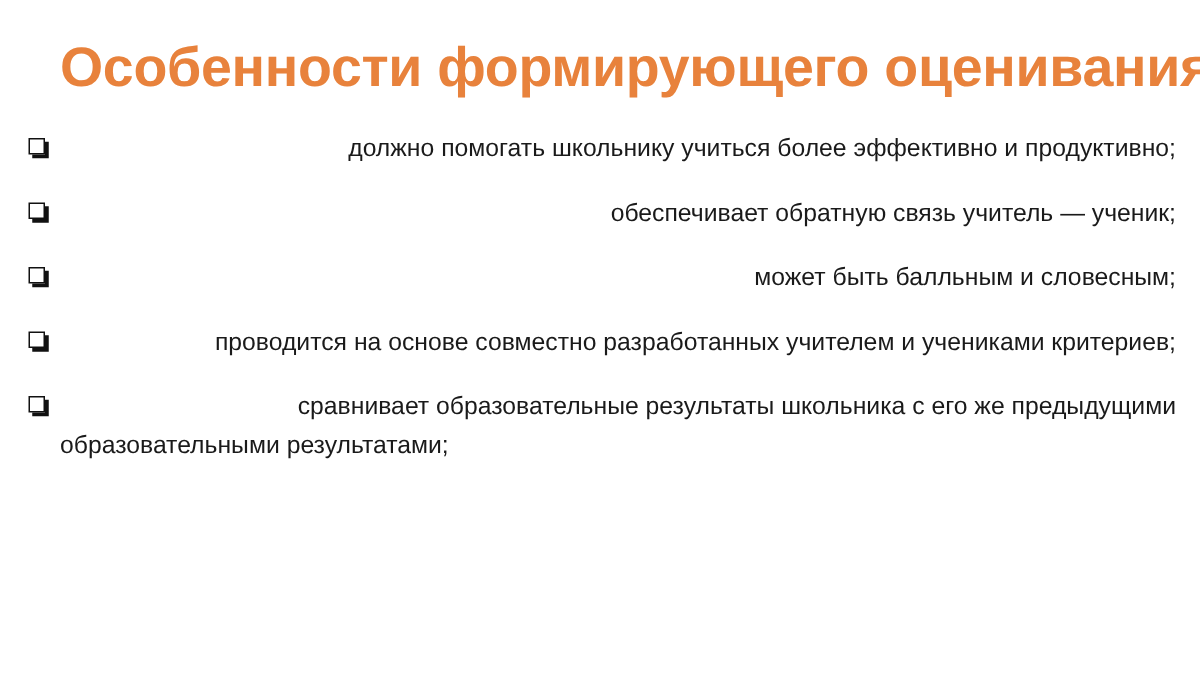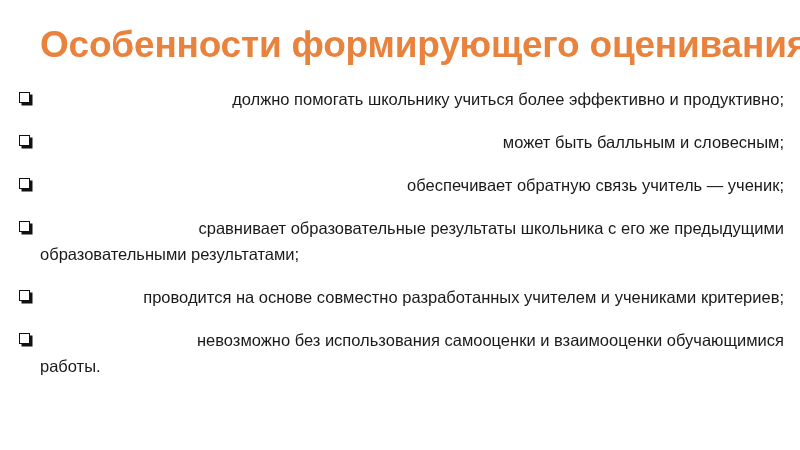--- a/index.html
+++ b/index.html
@@ -95,39 +95,34 @@
 
   <div class="body-list">
 
     <div class="bullet-item extra-gap">
       <span class="bullet-marker"></span>
       <span class="bullet-text"> должно помогать школьнику учиться более эффективно и продуктивно;</span>
     </div>
 
     <div class="bullet-item">
       <span class="bullet-marker"></span>
-      <span class="bullet-text">может быть балльным и словесным;</span>
-    </div>
-
-    <div class="bullet-item">
-      <span class="bullet-marker"></span>
       <span class="bullet-text">обеспечивает обратную связь учитель — ученик;</span>
     </div>
 
     <div class="bullet-item">
       <span class="bullet-marker"></span>
-      <span class="bullet-text">сравнивает образовательные результаты школьника с его же предыдущими</span>
-      <span class="wrap-line">образовательными результатами;</span>
+      <span class="bullet-text">может быть балльным и словесным;</span>
     </div>
 
     <div class="bullet-item">
       <span class="bullet-marker"></span>
       <span class="bullet-text">проводится на основе совместно разработанных учителем и учениками критериев;</span>
     </div>
 
     <div class="bullet-item">
       <span class="bullet-marker"></span>
-      <span class="bullet-text">невозможно без использования самооценки и взаимооценки обучающимися</span>
-      <span class="wrap-line">работы.</span>
+      <span class="bullet-text">сравнивает образовательные результаты школьника с его же предыдущими</span>
+      <span class="wrap-line">образовательными результатами;</span>
     </div>
+
 
   </div>
 </div>
 
 </body></html>

